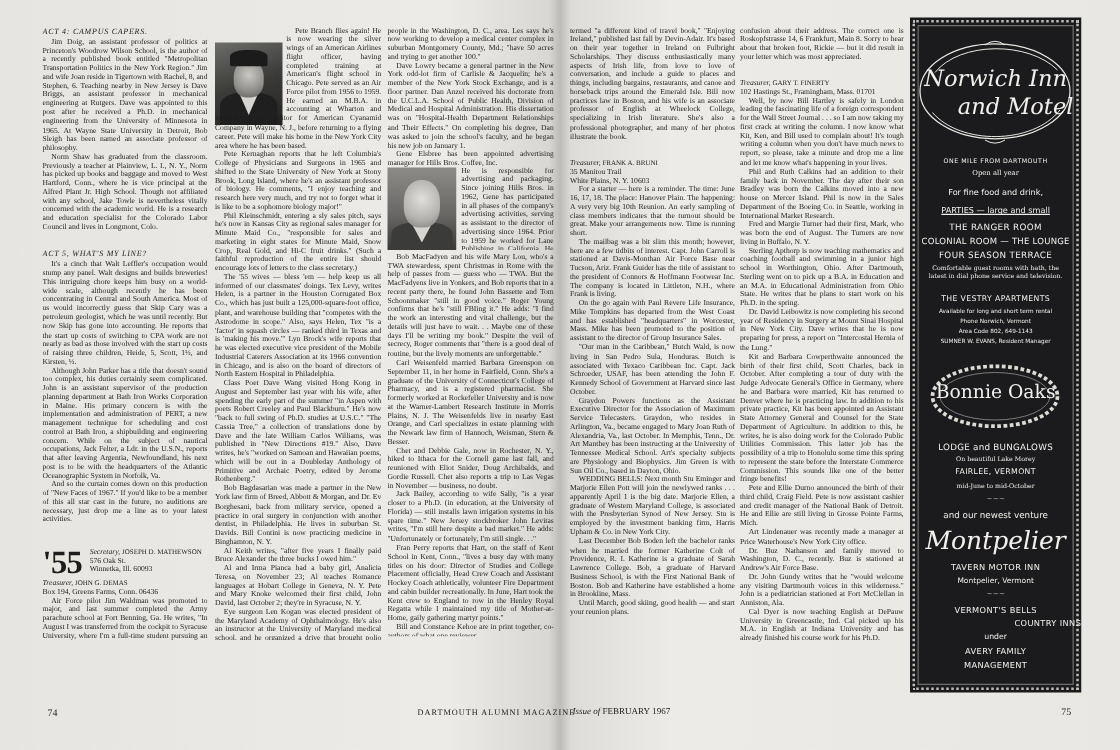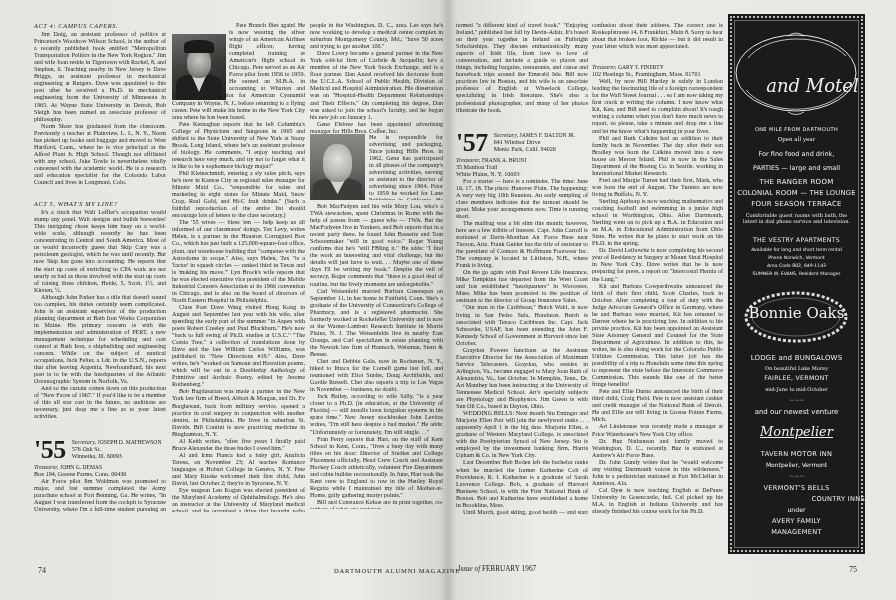--- a/index.html
+++ b/index.html
@@ -111,29 +111,20 @@
     <p>Carl Weisenfeld married Barbara Greenspon on September 11, in her home in Fairfield, Conn. She's a graduate of the University of Connecticut's College of Pharmacy, and is a registered pharmacist. She formerly worked at Rockefeller University and is now at the Warner-Lambert Research Institute in Morris Plains, N. J. The Weisenfelds live in nearby East Orange, and Carl specializes in estate planning with the Newark law firm of Hannoch, Weisman, Stern &amp; Besser.</p>
     <p>Chet and Debbie Gale, now in Rochester, N. Y., hiked to Ithaca for the Cornell game last fall, and reunioned with Eliot Snider, Doug Archibalds, and Gordie Russell. Chet also reports a trip to Las Vegas in November — business, no doubt.</p>
     <p>Jack Bailey, according to wife Sally, "is a year closer to a Ph.D. (in education, at the University of Florida) — still installs lawn irrigation systems in his spare time." New Jersey stockbroker John Levitas writes, "I'm still here despite a bad market." He adds: "Unfortunately or fortunately, I'm still single. . ."</p>
     <p>Fran Perry reports that Hart, on the staff of Kent School in Kent, Conn., "lives a busy day with many titles on his door: Director of Studies and College Placement officially, Head Crew Coach and Assistant Hockey Coach athletically, volunteer Fire Department and cabin builder recreationally. In June, Hart took the Kent crew to England to row in the Henley Royal Regatta while I maintained my title of Mother-at-Home, gaily gathering martyr points."</p>
     <p>Bill and Constance Kehoe are in print together, co-authors of what one reviewer</p>
   </div>
 
   <div class="col" style="left:456px; top:22px; width:132px; height:495px;">
     <p class="noind">termed "a different kind of travel book," "Enjoying Ireland," published last fall by Devin-Adair. It's based on their year together in Ireland on Fulbright Scholarships. They discuss enthusiastically many aspects of Irish life, from love to love of conversation, and include a guide to places and things, including bargains, restaurants, and canoe and horseback trips around the Emerald Isle. Bill now practices law in Boston, and his wife is an associate professor of English at Wheelock College, specializing in Irish literature. She's also a professional photographer, and many of her photos illustrate the book.</p>
     <div class="gap"></div>
-    <div class="classhead">
-      <span class="yr">'57</span>
-      <div class="sec">
-        <i>Secretary,</i>
-        <span class="smallcaps">JAMES F. DALTON JR.</span><br>
-        <span>641 Windsor Drive</span><br>
-        <span>Menlo Park, Calif. 94026</span>
-      </div>
-    </div>
     <p class="treas">
       <i>Treasurer,</i>
       <span class="smallcaps">FRANK A. BRUNI</span><br>
       <span>35 Manitou Trail</span><br>
       <span>White Plains, N. Y. 10603</span>
     </p>
     <p>For a starter — here is a reminder. The time: June 16, 17, 18. The place: Hanover Plain. The happening: A very very big 10th Reunion. An early sampling of class members indicates that the turnout should be great. Make your arrangements now. Time is running short.</p>
     <p>The mailbag was a bit slim this month; however, here are a few tidbits of interest. Capt. John Carroll is stationed at Davis-Monthan Air Force Base near Tucson, Ariz. Frank Guider has the title of assistant to the president of Connors &amp; Hoffmann Footwear Inc. The company is located in Littleton, N.H., where Frank is living.</p>
     <p>On the go again with Paul Revere Life Insurance, Mike Tompkins has departed from the West Coast and has established "headquarters" in Worcester, Mass. Mike has been promoted to the position of assistant to the director of Group Insurance Sales.</p>
     <p>"Our man in the Caribbean," Butch Wald, is now living in San Pedro Sula, Honduras. Butch is associated with Texaco Caribbean Inc. Capt. Jack Schroeder, USAF, has been attending the John F. Kennedy School of Government at Harvard since last October.</p>
@@ -172,26 +163,27 @@
 
     <div class="svgwrap" style="top:14px; height:90px;">
       <svg width="137" height="90" viewBox="0 0 137 90">
         <ellipse cx="68" cy="45" rx="60" ry="38" fill="none" stroke="#e9e8e3" stroke-width="1"></ellipse>
         <path d="M20 30 C 40 5, 95 5, 118 28" fill="none" stroke="#e9e8e3" stroke-width="0.8"></path>
         <path d="M18 62 C 40 88, 98 88, 120 60" fill="none" stroke="#e9e8e3" stroke-width="0.8"></path>
         <path d="M60 8 q 8 -6 16 0" fill="none" stroke="#e9e8e3" stroke-width="0.8"></path>
         <path d="M60 84 q 8 5 16 0" fill="none" stroke="#e9e8e3" stroke-width="0.8"></path>
       </svg>
     </div>
+    <div class="script" style="top:40px; font-size:18px; line-height:20px;">Norwich Inn</div>
     <div class="script" style="top:62px; font-size:18px; line-height:20px;padding-left:32px;">and Motel</div>
 
     <div class="line" style="top:112px; font-size:5px; letter-spacing:0.4px;">ONE MILE FROM DARTMOUTH</div>
     <div class="line" style="top:122px; font-size:5.5px; font-family:'DejaVu Serif',serif;">Open all year</div>
     <div class="line" style="top:136px; font-size:6.5px;">For fine food and drink,</div>
-    <div class="line" style="top:150px; font-size:6.5px;">PARTIES — large and small</div>
+    <div class="line" style="top:150px; font-size:6.5px;text-decoration:underline;">PARTIES — large and small</div>
     <div class="line" style="top:164px; font-size:7px; letter-spacing:0.3px;">THE RANGER ROOM</div>
     <div class="line" style="top:175px; font-size:6.8px; letter-spacing:0.2px;">COLONIAL ROOM — THE LOUNGE</div>
     <div class="line" style="top:186px; font-size:7px; letter-spacing:0.3px;">FOUR SEASON TERRACE</div>
     <div class="line" style="top:198px; font-size:5px; line-height:6.4px; padding:0 12px; font-family:'DejaVu Serif',serif;">Comfortable guest rooms with bath, the latest in dial phone service and television.</div>
     <div class="line" style="top:222px; font-size:6.2px; letter-spacing:0.3px;">THE VESTRY APARTMENTS</div>
     <div class="line" style="top:233px; font-size:4.6px;">Available for long and short term rental</div>
     <div class="line" style="top:241px; font-size:4.6px;">Phone Norwich, Vermont</div>
     <div class="line" style="top:249px; font-size:4.6px;">Area Code 802, 649-1143</div>
     <div class="line" style="top:257px; font-size:4.6px;">SUMNER W. EVANS, Resident Manager</div>
 
@@ -202,21 +194,21 @@
       </svg>
     </div>
     <div class="script" style="top:290px; font-size:15px; line-height:18px; font-style:normal;">Bonnie Oaks</div>
 
     <div class="line" style="top:340px; font-size:7px; letter-spacing:0.2px;">LODGE and BUNGALOWS</div>
     <div class="line" style="top:351px; font-size:5px; font-family:'DejaVu Serif',serif;">On beautiful Lake Morey</div>
     <div class="line" style="top:360px; font-size:6.2px; letter-spacing:0.3px;">FAIRLEE, VERMONT</div>
     <div class="line" style="top:372px; font-size:5px; font-family:'DejaVu Serif',serif;">mid-June to mid-October</div>
     <div class="line" style="top:382px; font-size:6px; color:#9c9b97;">~~~</div>
     <div class="line" style="top:394px; font-size:7px;">and our newest venture</div>
-    <div class="script" style="top:406px; font-size:13px; line-height:24px;text-decoration:underline;">Montpelier</div>
+    <div class="script" style="top:406px; font-size:20px; line-height:24px;">Montpelier</div>
     <div class="line" style="top:436px; font-size:6.6px; letter-spacing:0.3px;">TAVERN MOTOR INN</div>
     <div class="line" style="top:447px; font-size:6px;">Montpelier, Vermont</div>
     <div class="line" style="top:458px; font-size:6px; color:#9c9b97;">~~~</div>
     <div class="line" style="top:470px; font-size:6.6px; letter-spacing:0.3px;">VERMONT'S BELLS</div>
     <div class="line" style="top:481px; font-size:6.6px; letter-spacing:0.3px;text-align:right;">COUNTRY INNS</div>
     <div class="line" style="top:492px; font-size:6.2px;">under</div>
     <div class="line" style="top:503px; font-size:6.6px; letter-spacing:0.3px;">AVERY FAMILY</div>
     <div class="line" style="top:514px; font-size:6.6px; letter-spacing:0.3px;">MANAGEMENT</div>
   </div>
 

